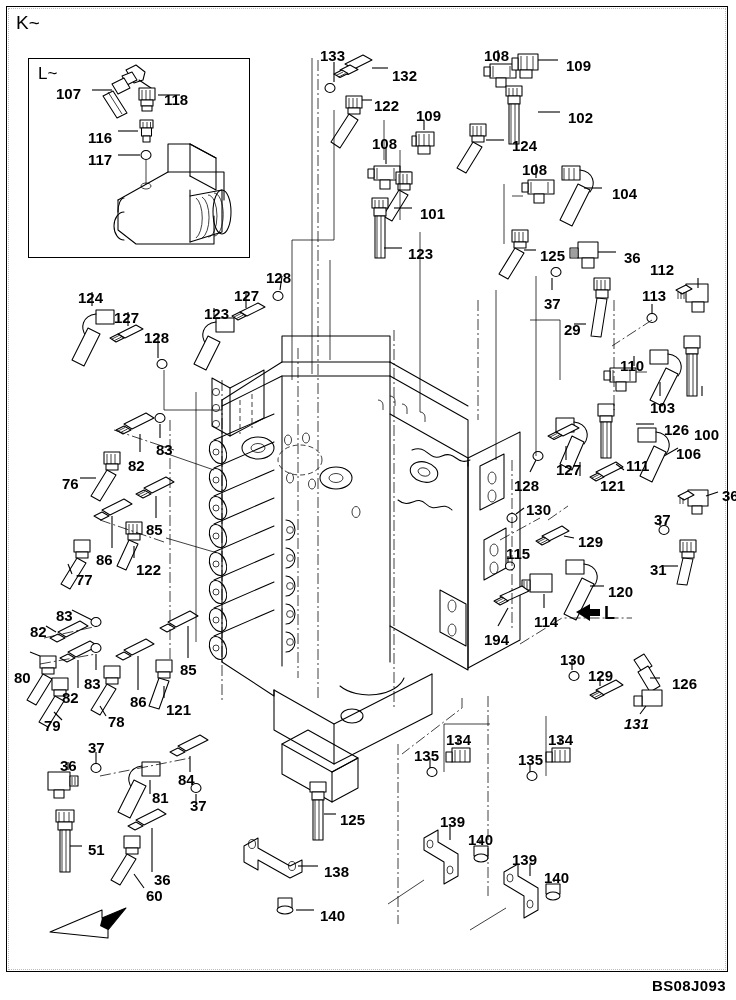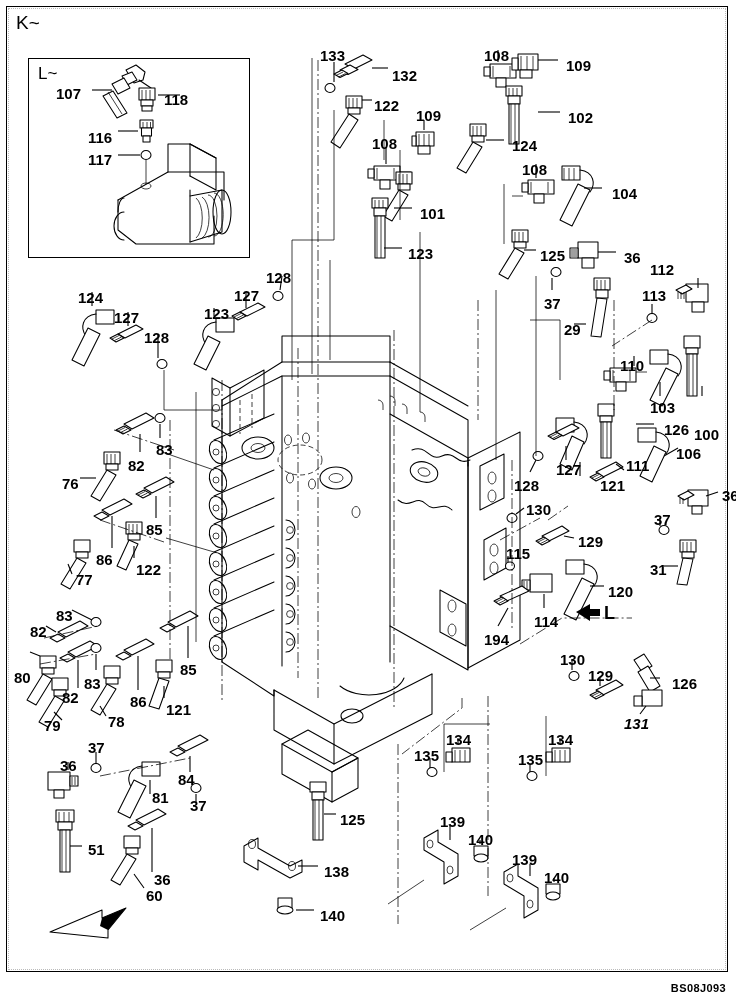--- a/index.html
+++ b/index.html
@@ -45,21 +45,21 @@
     line-height:1;
     white-space:nowrap;
     font-family:"Liberation Sans", sans-serif;
   }
   .svg-layer{
     position:absolute;left:0;top:0;width:736px;height:1000px;
     pointer-events:none;
   }
   #docnum{
     position:absolute;right:10px;bottom:6px;
-    font-size:11px;font-weight:bold;color:#000;
+    font-size:15px;font-weight:bold;color:#000;
     letter-spacing:0.4px;
     font-family:"Liberation Sans", sans-serif;
   }
 </style>
 </head>
 <body>
 
 <div id="sheet">
 
   <div id="frame"></div>

